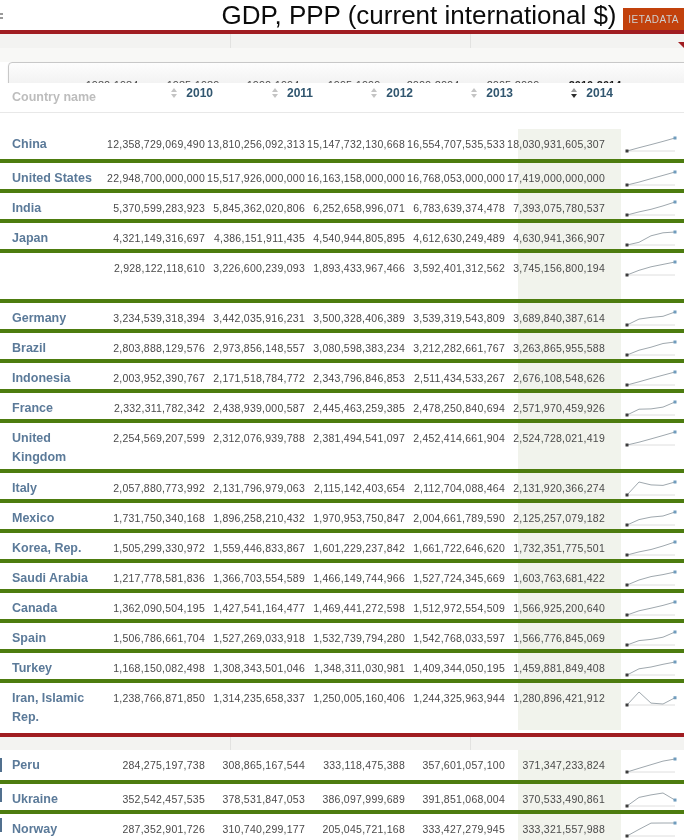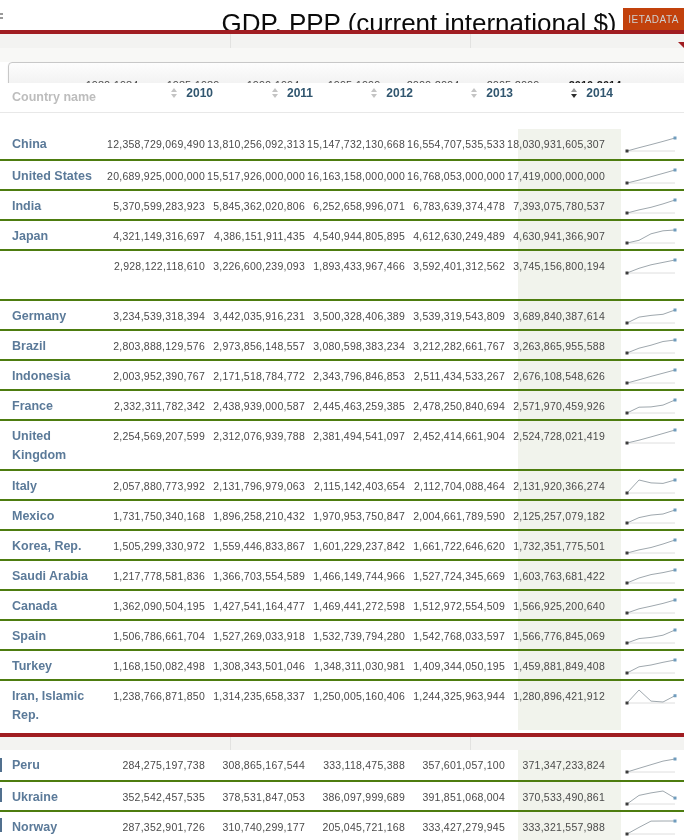--- a/index.html
+++ b/index.html
@@ -1,20 +1,20 @@
 <!DOCTYPE html>
 <html><head>
 <meta charset="utf-8">
 <style>
   html,body{margin:0;padding:0;background:#fff;}
   .screen{position:relative;width:684px;height:840px;overflow:hidden;background:#fff;
           font-family:"Liberation Sans",sans-serif;-webkit-font-smoothing:antialiased;}
 
   
-  .page-title{position:absolute;left:419px;top:8px;transform:translateX(-50%);
+  .page-title{position:absolute;left:419px;top:0;transform:translateX(-50%);
     font-size:26px;line-height:31px;color:#0b0b0b;white-space:nowrap;font-weight:400;}
   .meta-chip{position:absolute;right:0;top:8px;height:22px;background:#c2410c;color:#cfcfcf;
     font-size:10px;letter-spacing:.5px;display:flex;align-items:center;padding:0 5px;cursor:pointer;}
   .frag{position:absolute;background:#9a9a9a;}
   .redbar{position:absolute;left:0;width:684px;height:4px;}
   .strip{position:absolute;left:0;width:684px;background:#f3f3f1;border-bottom:1px solid #ececea;}
   .strip .vline{position:absolute;top:0;bottom:0;width:1px;background:#e2e2e0;}
   .softband{position:absolute;left:0;width:684px;background:#f8f8f6;}
   .edge-marker{position:absolute;right:0;top:42px;width:0;height:0;
     border-top:6px solid #a01d21;border-left:6px solid transparent;}
@@ -46,21 +46,21 @@
   .tri.down{border-top:4px solid #c4c4c4;}
   .sorticon.active .tri.up{border-bottom-color:#9a9a9a;}
   .sorticon.active .tri.down{border-top-color:#2d2d2d;}
   .ylabel{font-size:12px;font-weight:bold;color:#31566f;}
 
   
   .band{position:absolute;left:518px;width:103px;z-index:0;}
 
   
   .rows{position:absolute;left:0;width:684px;z-index:1;}
-  .trow{position:relative;min-height:30px;box-sizing:border-box;border-top:2px solid #4d7c0f;}
+  .trow{position:relative;min-height:30px;box-sizing:border-box;border-top:4px solid #4d7c0f;}
   .rows .trow:first-child{border-top:none;}
   .cname{position:absolute;left:12px;top:6px;width:98px;font-size:12.5px;font-weight:bold;
     color:#5b7a99;line-height:19px;white-space:pre-line;cursor:pointer;}
   .vals{display:flex;margin-left:105px;padding-top:9px;}
   .val{width:100px;text-align:right;font-size:10.5px;letter-spacing:.25px;color:#4a4a4a;
     white-space:nowrap;line-height:13px;}
   .spark{position:absolute;left:623px;top:5px;width:56px;height:22px;}
   .trow.tall{min-height:50px;}
 
   .footer-frag{position:absolute;left:0;width:2px;height:14px;background:#51708e;}
@@ -165,21 +165,21 @@
             <line x1="4" x2="52" y1="17" y2="17" stroke="#dedede" stroke-width="1"></line>
             <polyline points="4,17.0 16,13.7 28,10.6 40,7.4 52,4.0" fill="none" stroke="#9fa8ae" stroke-width="1"></polyline>
             <rect x="2.5" y="15.5" width="3" height="3" fill="#3c3c3c"></rect>
             <rect x="50.5" y="2.5" width="3" height="3" fill="#6f9cbd"></rect>
           </svg></span>
   </div>
 
   <div class="trow">
     <span class="cname">United States</span>
     <div class="vals">
-      <span class="val">20,689,925,000,000</span>
+      <span class="val">22,948,700,000,000</span>
       <span class="val">15,517,926,000,000</span>
       <span class="val">16,163,158,000,000</span>
       <span class="val">16,768,053,000,000</span>
       <span class="val">17,419,000,000,000</span>
     </div>
     <span class="spark"><svg width="56" height="22" viewBox="0 0 56 22">
             <line x1="4" x2="52" y1="17" y2="17" stroke="#dedede" stroke-width="1"></line>
             <polyline points="4,17.0 16,14.1 28,10.7 40,7.4 52,4.0" fill="none" stroke="#9fa8ae" stroke-width="1"></polyline>
             <rect x="2.5" y="15.5" width="3" height="3" fill="#3c3c3c"></rect>
             <rect x="50.5" y="2.5" width="3" height="3" fill="#6f9cbd"></rect>

